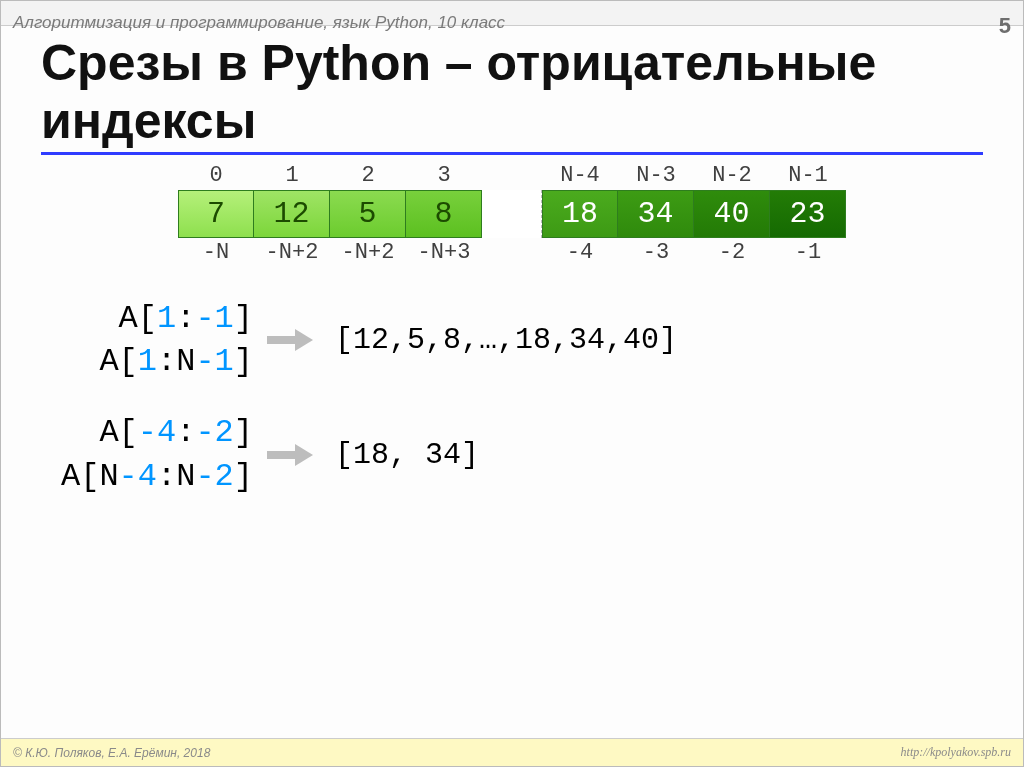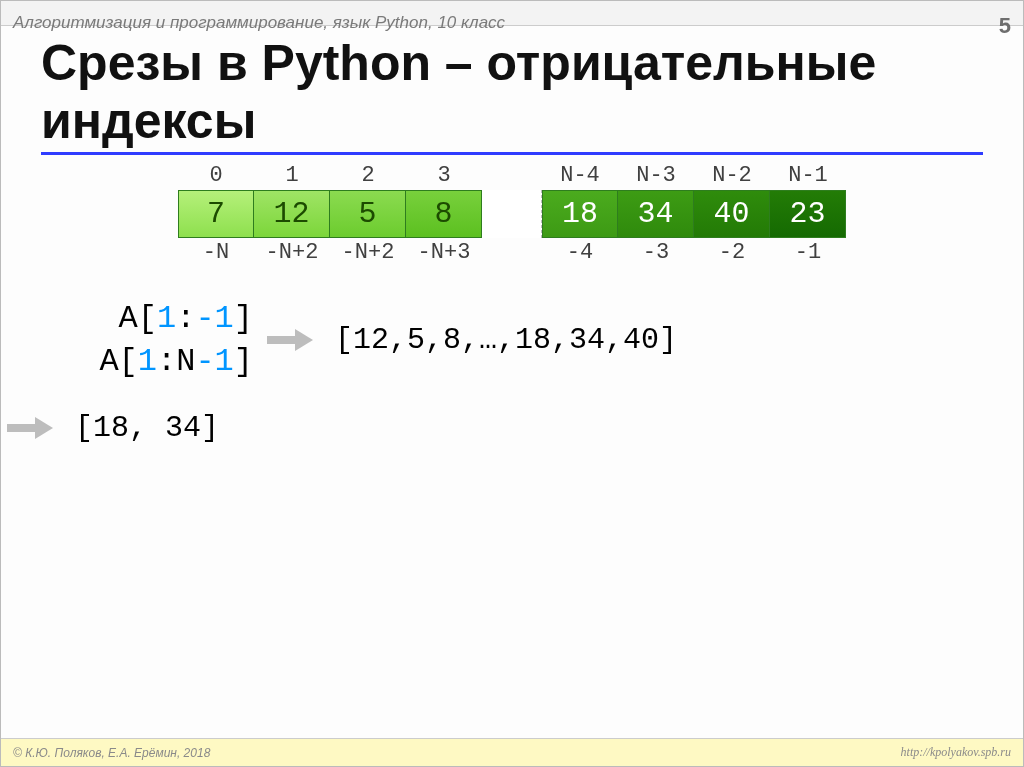--- a/index.html
+++ b/index.html
@@ -196,20 +196,28 @@
       </div>
       <div>
         <span>A[</span><span class="blue">1</span><span>:N</span><span class="blue">-1</span><span>]</span>
       </div>
     </div>
     <div class="arrow"></div>
     <div class="ex-right">[12,5,8,…,18,34,40]</div>
   </div>
 
   <div class="ex-row">
+    <div class="ex-left">
+      <div>
+        <span>A[</span><span class="blue">-4</span><span>:</span><span class="blue">-2</span><span>]</span>
+      </div>
+      <div>
+        <span>A[N</span><span class="blue">-4</span><span>:N</span><span class="blue">-2</span><span>]</span>
+      </div>
+    </div>
     <div class="arrow"></div>
     <div class="ex-right">[18, 34]</div>
   </div>
 
 </div>
 
 <div class="footer">
   <span>© К.Ю. Поляков, Е.А. Ерёмин, 2018</span>
   <span class="right">http://kpolyakov.spb.ru</span>
 </div>

